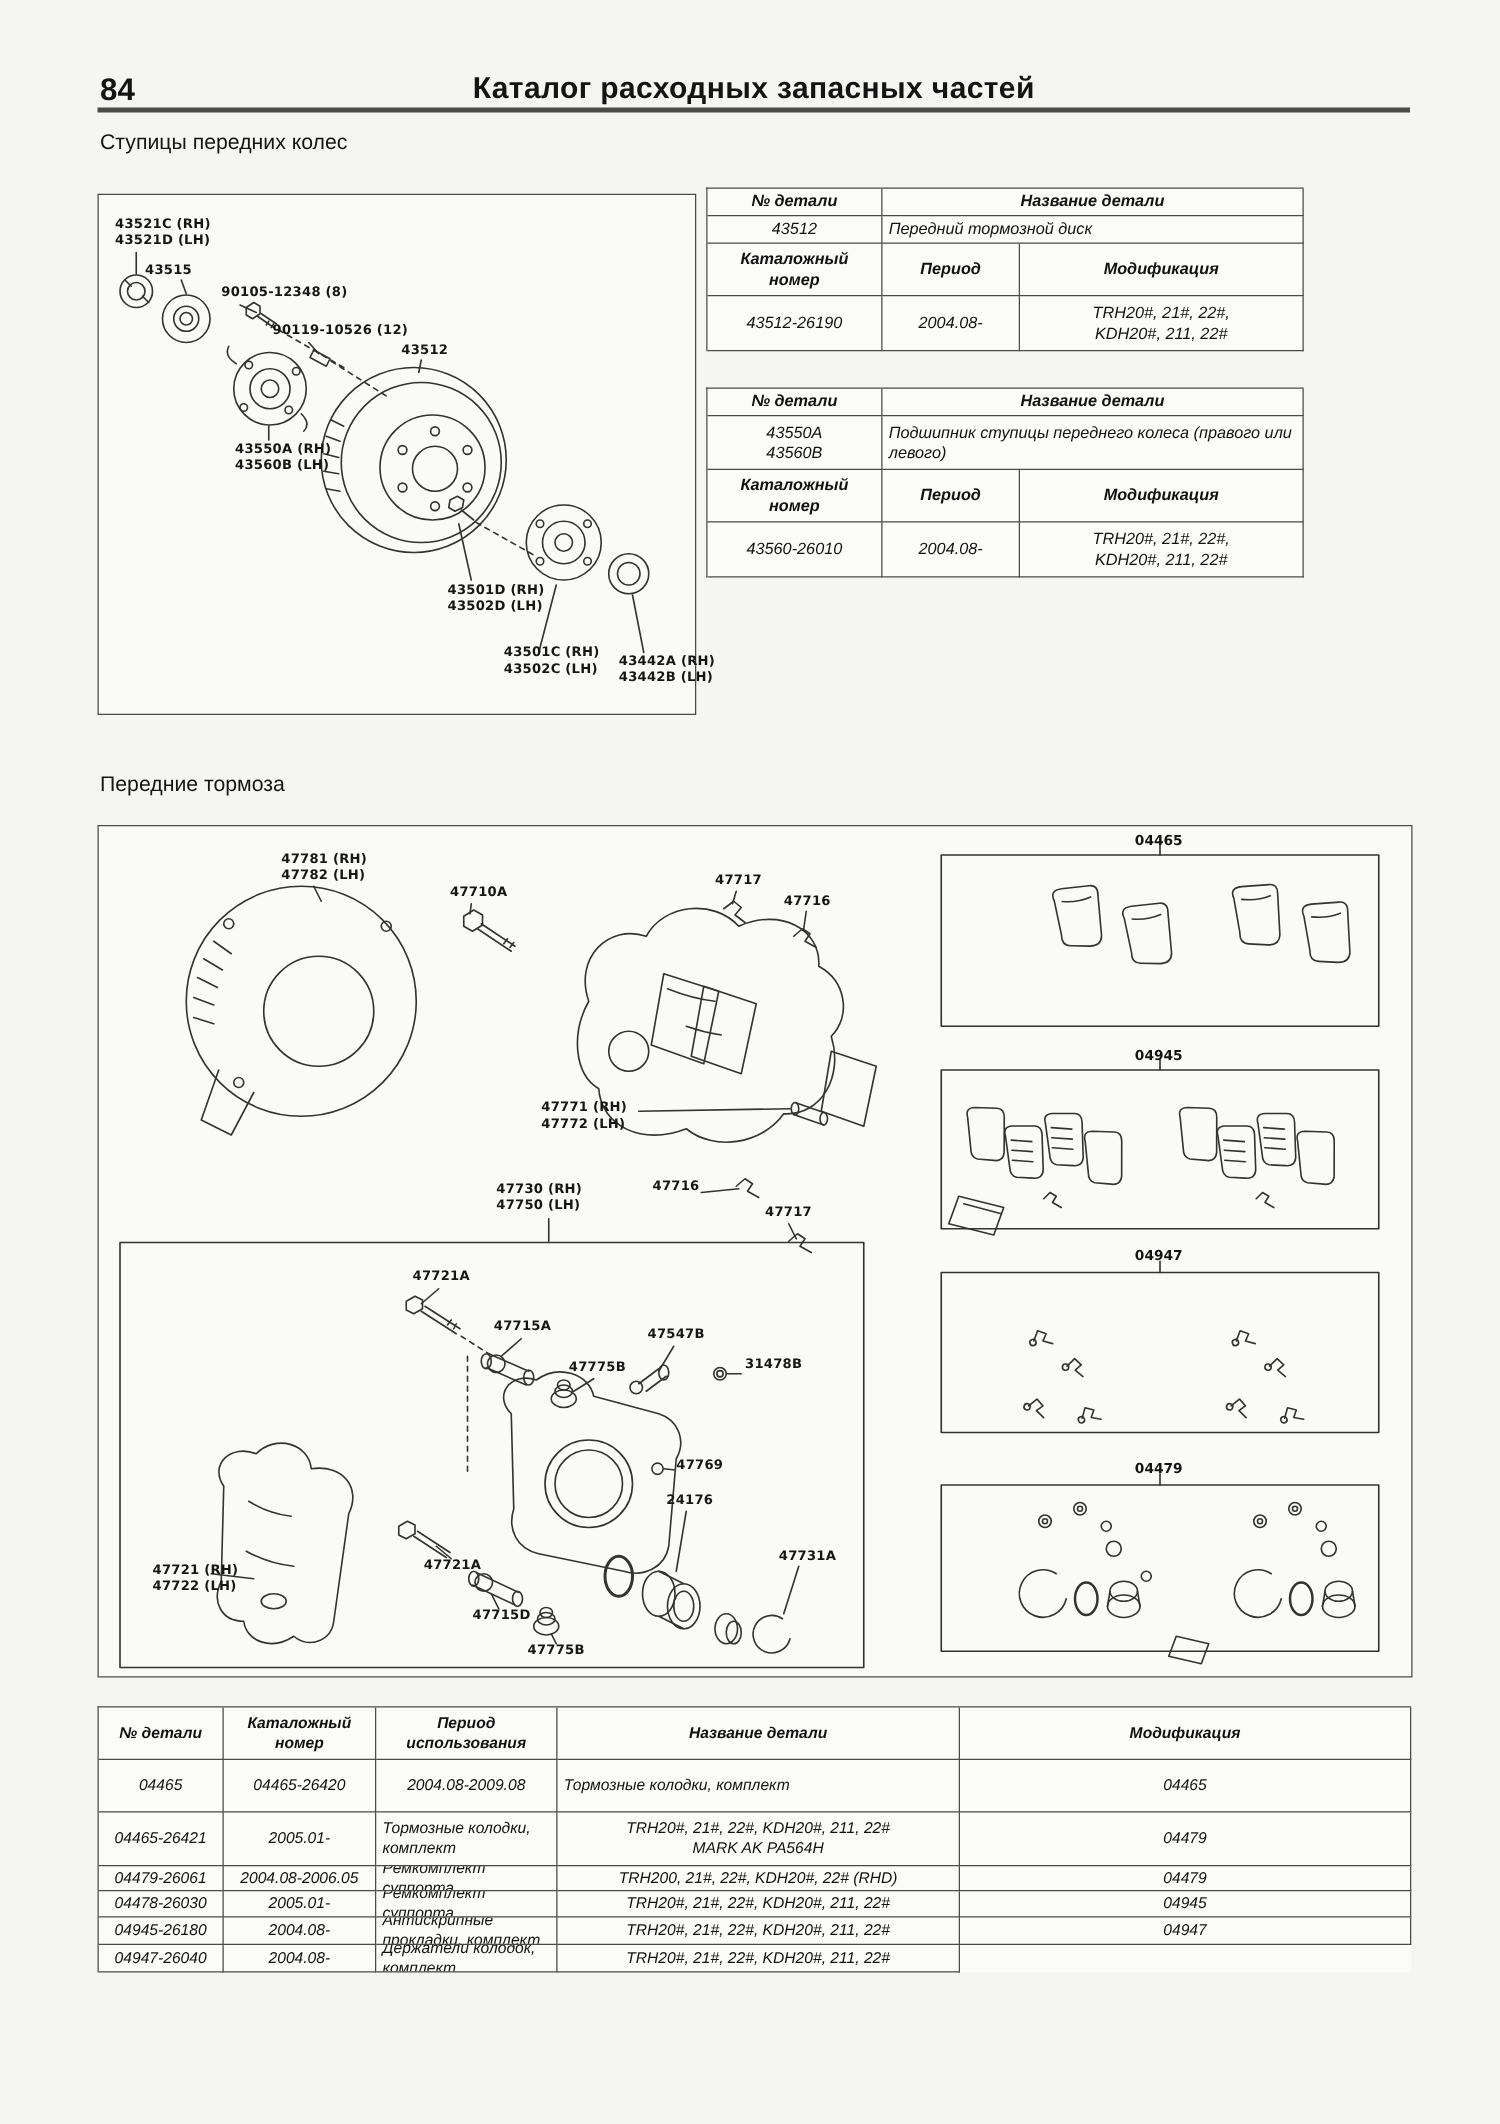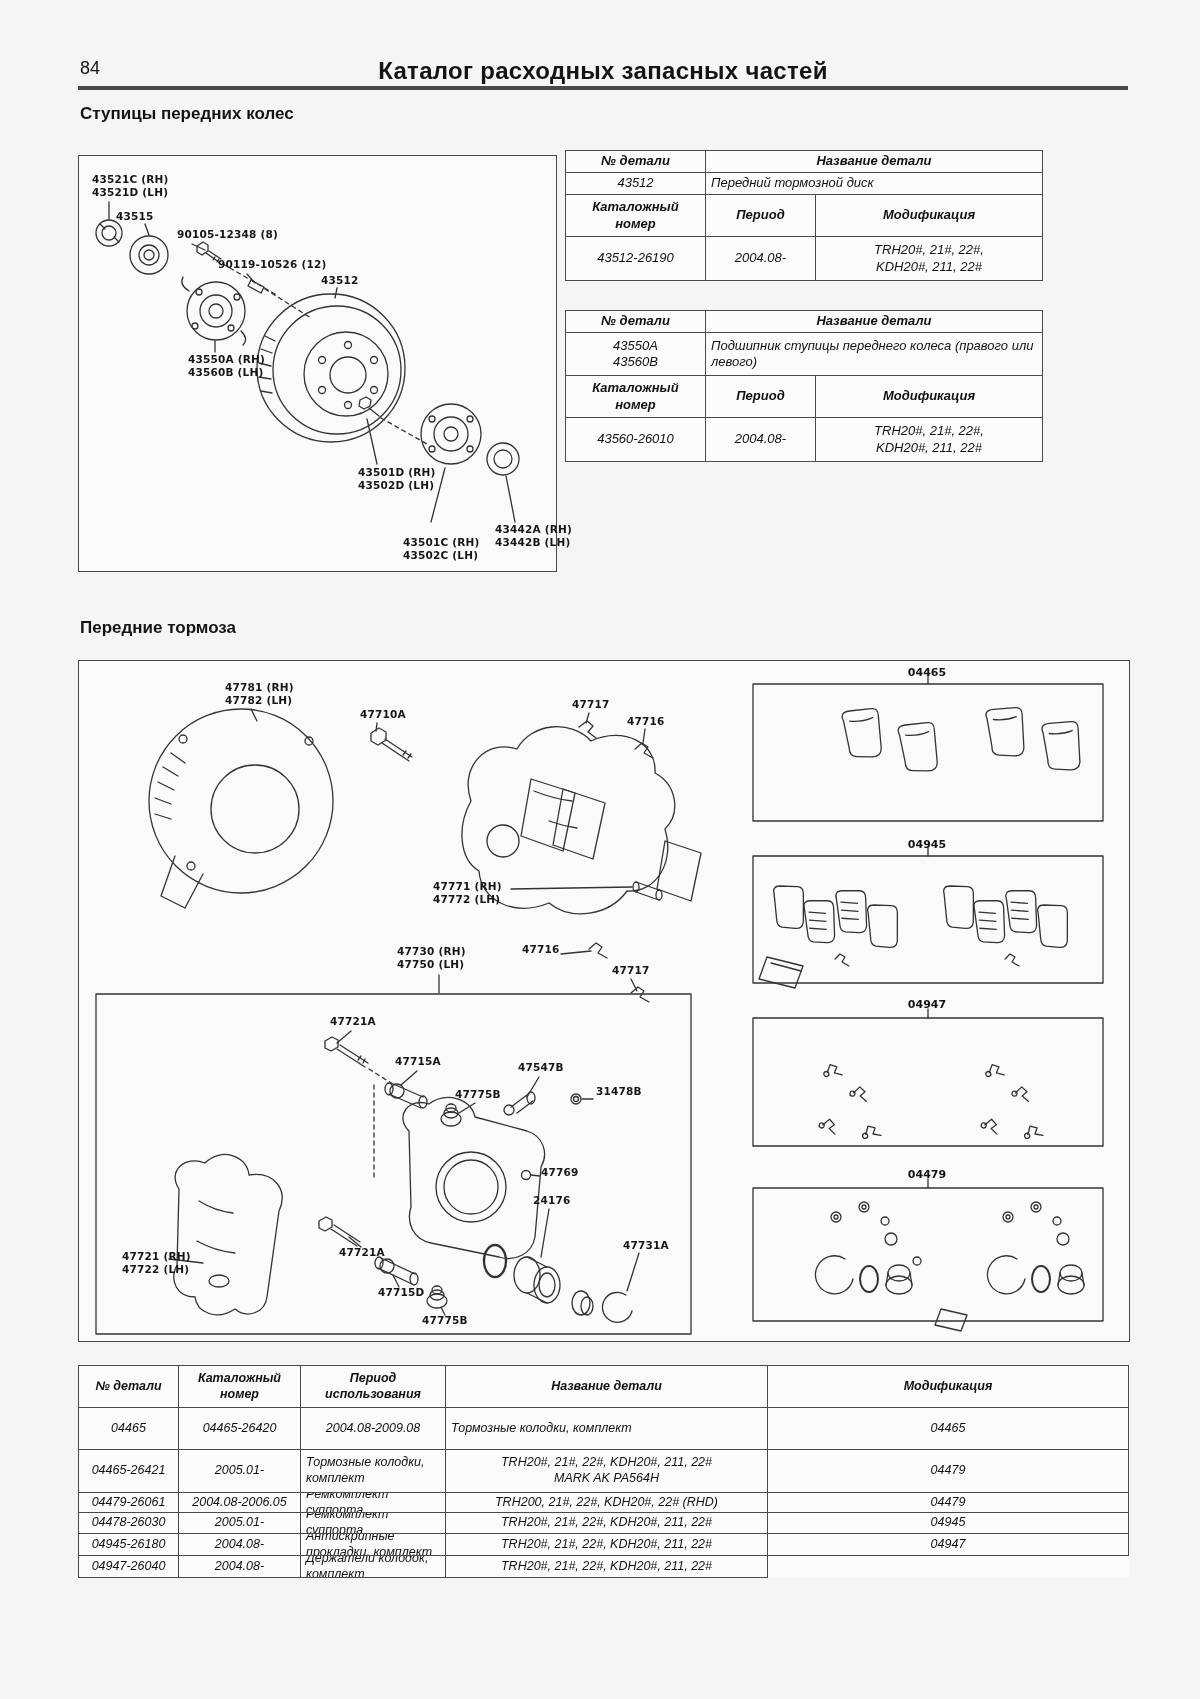--- a/index.html
+++ b/index.html
@@ -2,24 +2,24 @@
 <html><head>
 <meta charset="utf-8">
 <style>
   html,body { margin:0; padding:0; background:#d8d8d6; }
   .page {
     position:relative; width:1200px; height:1699px; margin:0 auto;
     background:#f5f5f3; color:#141414;
     font-family:"Liberation Sans", sans-serif; overflow:hidden;
   }
   .abs { position:absolute; }
-  .page-num { font-size:18px; font-weight:normal; }
+  .page-num { font-size:25px; font-weight:bold; }
   .page-title { font-size:24px; font-weight:bold; letter-spacing:.3px; text-align:center; }
   .rule { background:#4a4a4a; }
-  .sec-title { font-size:17px; font-weight:bold; }
+  .sec-title { font-size:17px; font-weight:normal; }
   .fig { border:1.6px solid #4a4a4a; background:#fafaf8; }
   .fig svg { position:absolute; left:0; top:0; }
   .plabel {
     position:absolute; font:bold 10.5px/1.25 "DejaVu Sans", sans-serif;
     color:#161616; white-space:pre-line; letter-spacing:.2px; z-index:3;
   }
   .kit-label { position:absolute; width:350px; text-align:center;
     font:bold 11px "DejaVu Sans", sans-serif; z-index:3; }
   .grid-table {
     position:absolute; display:grid; background:#fbfbfa;
@@ -143,21 +143,21 @@
   <div class="plabel" style="left:92px;top:173px">43521C (RH)
 43521D (LH)</div>
   <div class="plabel" style="left:116px;top:210px">43515</div>
   <div class="plabel" style="left:177px;top:228px">90105-12348 (8)</div>
   <div class="plabel" style="left:218px;top:258px">90119-10526 (12)</div>
   <div class="plabel" style="left:321px;top:274px">43512</div>
   <div class="plabel" style="left:188px;top:353px">43550A (RH)
 43560B (LH)</div>
   <div class="plabel" style="left:358px;top:466px">43501D (RH)
 43502D (LH)</div>
-  <div class="plabel" style="left:403px;top:536px">43501C (RH)
+  <div class="plabel" style="left:403px;top:516px">43501C (RH)
 43502C (LH)</div>
   <div class="plabel" style="left:495px;top:523px">43442A (RH)
 43442B (LH)</div>
 
   <div class="grid-table spec1" style="left:565px;top:150px">
     <div class="c b">№ детали</div>
     <div class="c b span23">Название детали</div>
     <div class="c">43512</div>
     <div class="c left span23">Передний тормозной диск</div>
     <div class="c b">Каталожный номер</div>

